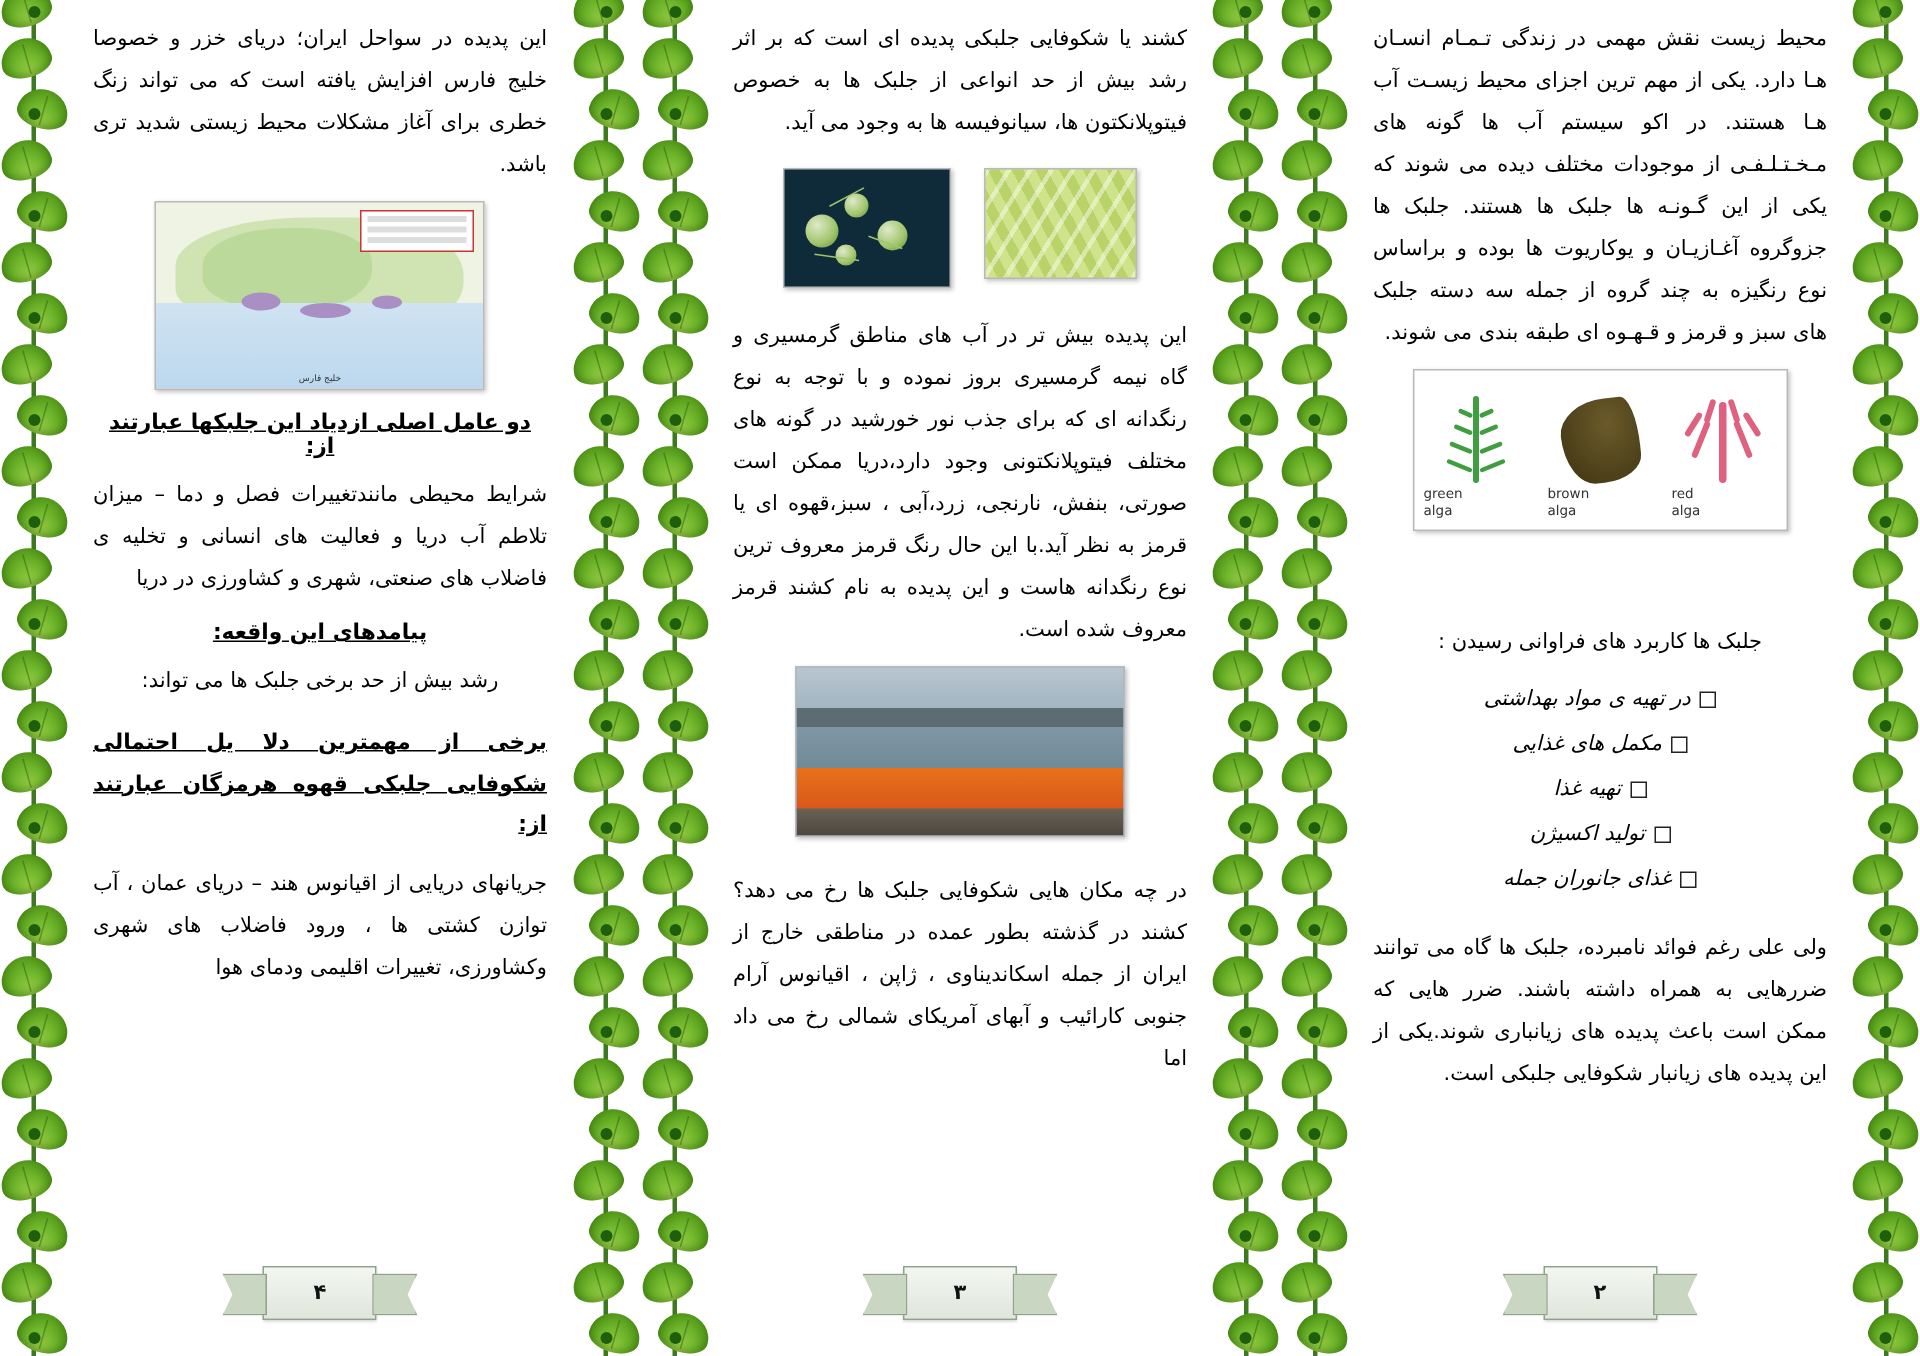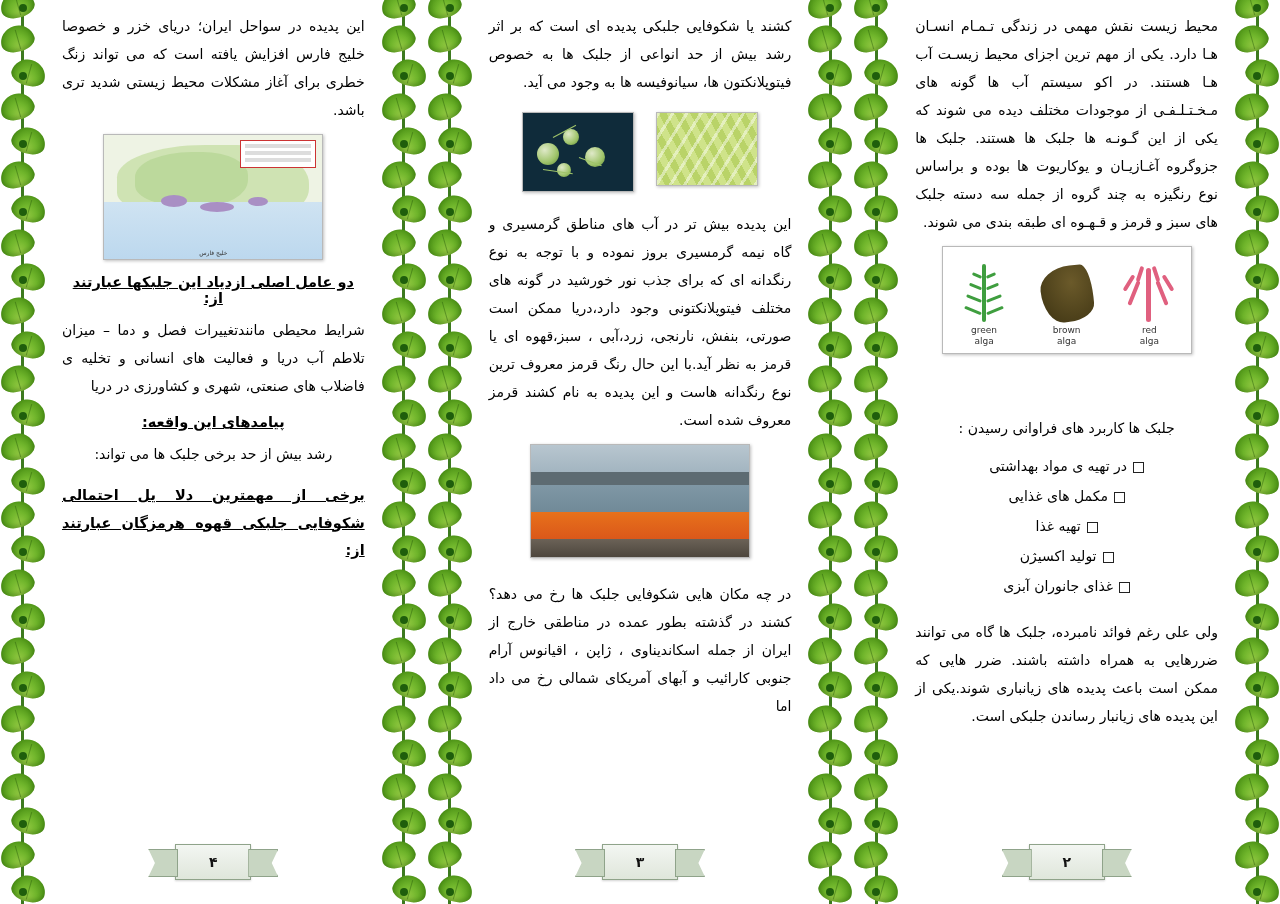--- a/index.html
+++ b/index.html
@@ -95,21 +95,21 @@
     margin-bottom:2px;
   }
   .bullet .bx{
     display:inline-block;
     width:9px;height:9px;
     border:1px solid #222;
     margin-left:6px;
     vertical-align:middle;
   }
   .bullet-list{margin:6px 0 10px 0;}
-  .bullet.c{text-align:center;}
+  .bullet.c{text-align:center;font-style:italic;}
   
   .fig{margin:10px auto 12px auto;display:block;}
   .imgbox{
     border:1px solid #b9b9b9;
     background:#fff;
     box-shadow:1px 1px 3px rgba(0,0,0,.25);
     overflow:hidden;
     position:relative;
   }
   
@@ -145,21 +145,21 @@
     background:#5d6b72;}
   .lake .water{position:absolute;top:36%;left:0;right:0;bottom:34%;
     background:linear-gradient(#7f97a5,#6d8694);}
   .lake .bloom{position:absolute;bottom:14%;left:0;right:0;height:26%;
     background:linear-gradient(#e8711b,#d9561a);}
   .lake .shore{position:absolute;bottom:0;left:0;right:0;height:16%;
     background:linear-gradient(#6b6257,#4d463d);}
   
   .algae{width:250px;height:108px;background:#fff;display:flex;align-items:flex-end;
     justify-content:space-around;padding-bottom:6px;box-sizing:border-box;}
-  .alg{width:70px;text-align:center;}
+  .alg{width:70px;text-align:left;}
   .alg .shape{height:62px;position:relative;}
   .alg .cap{font-size:9px;color:#333;line-height:1.25;margin-top:3px;}
   .red-a{position:absolute;left:50%;bottom:0;width:46px;height:58px;margin-left:-23px;}
   .red-a i{position:absolute;background:#e0607f;border-radius:3px;}
   .brown-a{position:absolute;left:50%;bottom:0;width:52px;height:56px;margin-left:-26px;
     background:radial-gradient(ellipse at 60% 30%,#6b5a2a,#3d3312);
     border-radius:60% 20% 50% 40%/40% 60% 30% 60%;transform:rotate(-6deg);}
   .green-a{position:absolute;left:50%;bottom:0;width:48px;height:60px;margin-left:-24px;}
   .green-a i{position:absolute;background:#3f9e3f;border-radius:2px;}
   
@@ -278,24 +278,24 @@
           <div class="cap"><span>green</span><br><span>alga</span></div>
         </div>
       </div>
 
       <p class="para center" style="margin-top:60px;">جلبک ها کاربرد های فراوانی رسیدن :</p>
       <div class="bullet-list">
         <div class="bullet c"><span class="bx"></span><span>در تهیه ی مواد بهداشتی</span></div>
         <div class="bullet c"><span class="bx"></span><span>مکمل های غذایی</span></div>
         <div class="bullet c"><span class="bx"></span><span>تهیه غذا</span></div>
         <div class="bullet c"><span class="bx"></span><span>تولید اکسیژن</span></div>
-        <div class="bullet c"><span class="bx"></span><span>غذای جانوران آبزی</span></div>
-      </div>
-
-      <p class="para just" style="margin-top:18px;">ولی علی رغم فوائد  نامبرده، جلبک ها گاه می توانند ضررهایی به همراه داشته باشند. ضرر هایی که ممکن است باعث پدیده های زیانباری شوند.یکی از این پدیده های زیانبار رساندن جلبکی است.</p>
+        <div class="bullet c"><span class="bx"></span><span>غذای جانوران جمله</span></div>
+      </div>
+
+      <p class="para just" style="margin-top:18px;">ولی علی رغم فوائد  نامبرده، جلبک ها گاه می توانند ضررهایی به همراه داشته باشند. ضرر هایی که ممکن است باعث پدیده های زیانباری شوند.یکی از این پدیده های زیانبار شکوفایی جلبکی است.</p>
     </div>
 
     <div class="ribbon-wrap">
       <div class="ribbon">
         <span>۲</span>
       </div>
     </div>
   </div>
 
   <div class="vine">
@@ -535,20 +535,21 @@
       <h3 class="subtitle">دو عامل اصلی ازدیاد این جلبکها عبارتند از:</h3>
       <p class="para just">شرایط محیطی مانندتغییرات فصل و دما – میزان تلاطم آب دریا  و فعالیت های انسانی و تخلیه ی فاضلاب های صنعتی، شهری و کشاورزی در دریا</p>
 
       <h3 class="subtitle">پیامدهای این واقعه:</h3>
       <p class="para center">رشد بیش از حد برخی جلبک ها می تواند:</p>
 
       <div class="bullet-list">
       </div>
 
       <h3 class="subtitle" style="text-align:justify;line-height:1.9;">برخی از مهمترین دلا یل احتمالی شکوفایی جلبکی قهوه هرمزگان عبارتند از:</h3>
+      <p class="para just">جریانهای دریایی از اقیانوس هند – دریای عمان ، آب توازن کشتی ها ، ورود فاضلاب های شهری وکشاورزی،  تغییرات اقلیمی ودمای هوا</p>
     </div>
 
     <div class="ribbon-wrap">
       <div class="ribbon">
         <span>۴</span>
       </div>
     </div>
   </div>
 
   <div class="vine">

